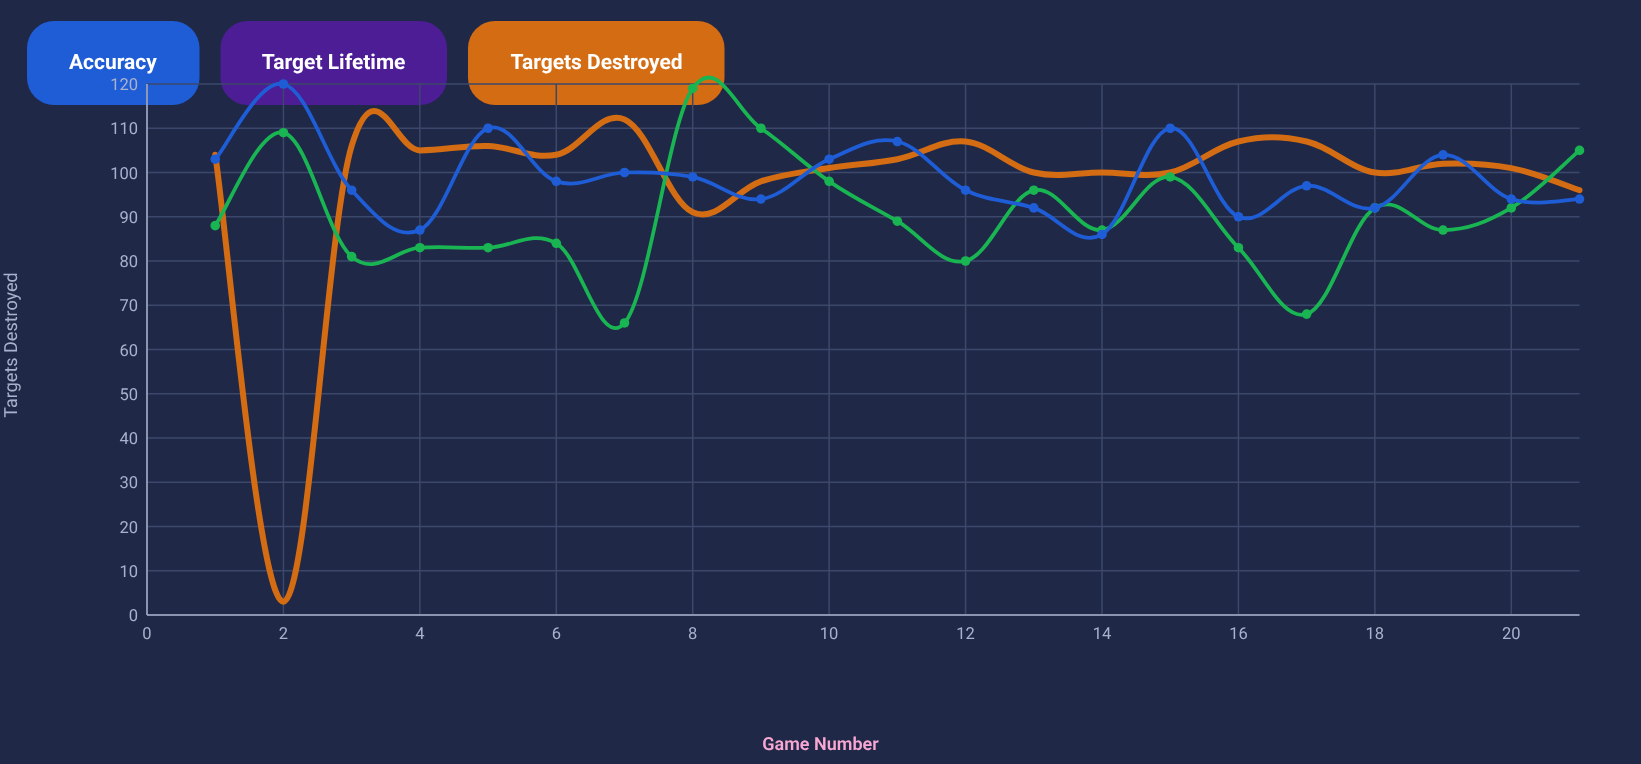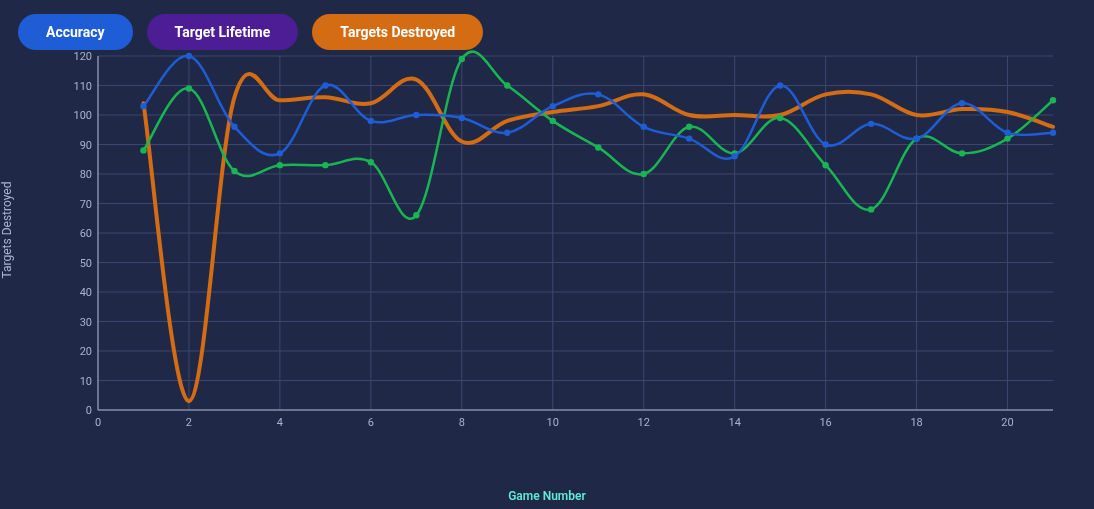--- a/index.html
+++ b/index.html
@@ -17,21 +17,21 @@
   }
   .legend {
     position: absolute;
     top: 14px;
     left: 18px;
     display: flex;
     gap: 14px;
   }
   .legend-pill {
     border-radius: 18px;
-    padding: 10px 28px;
+    padding: 20px 28px;
     color: #fff;
     font-weight: 700;
     font-size: 14px;
     display: inline-flex;
     align-items: center;
     justify-content: center;
   }
   .chart-area {
     position: absolute;
     top: 50px;
@@ -47,21 +47,21 @@
     transform: rotate(-90deg) translate(-50%, 0);
     font-size: 12px;
     color: #a9b2cc;
   }
   .xlabel {
     position: absolute;
     left: 50%;
     bottom: 6px;
     transform: translateX(-50%);
     font-size: 12px;
-    color: #5eead4;
+    color: #f9a8d4;
     font-weight: 600;
   }
   svg text {
     fill: #a9b2cc;
     font-size: 11px;
   }
   svg .grid line {
     stroke: #3c486b;
     stroke-width: 1;
   }

